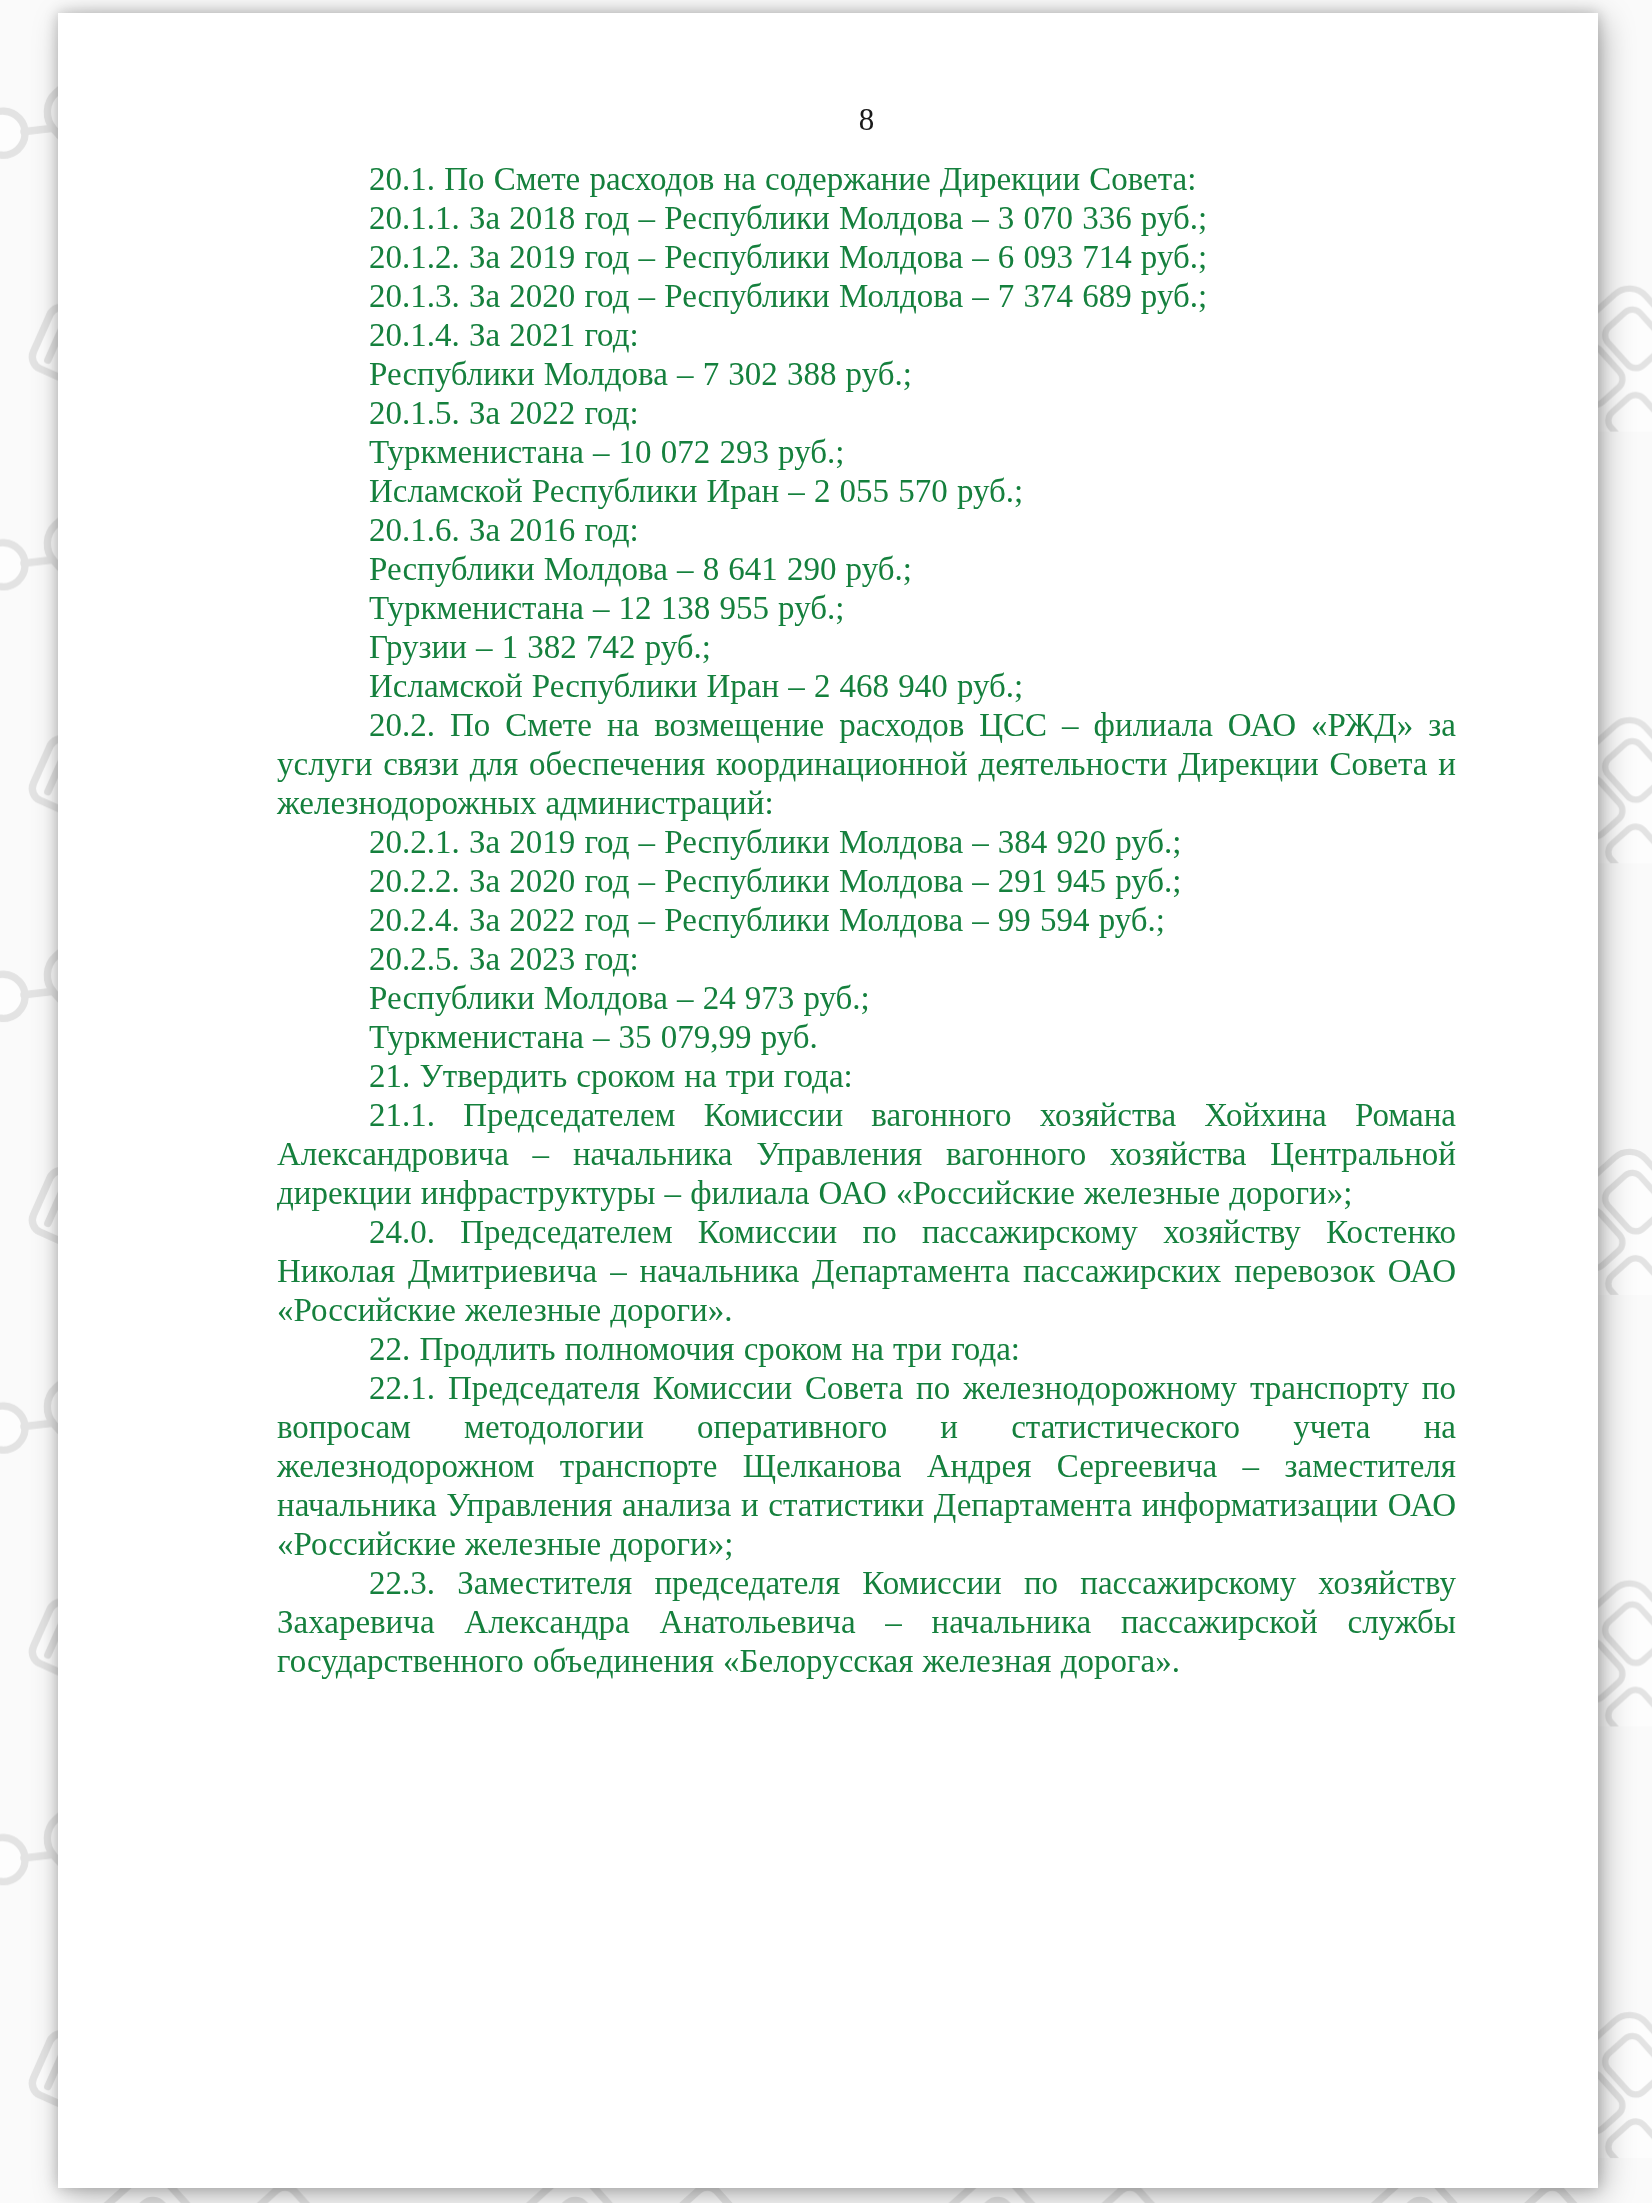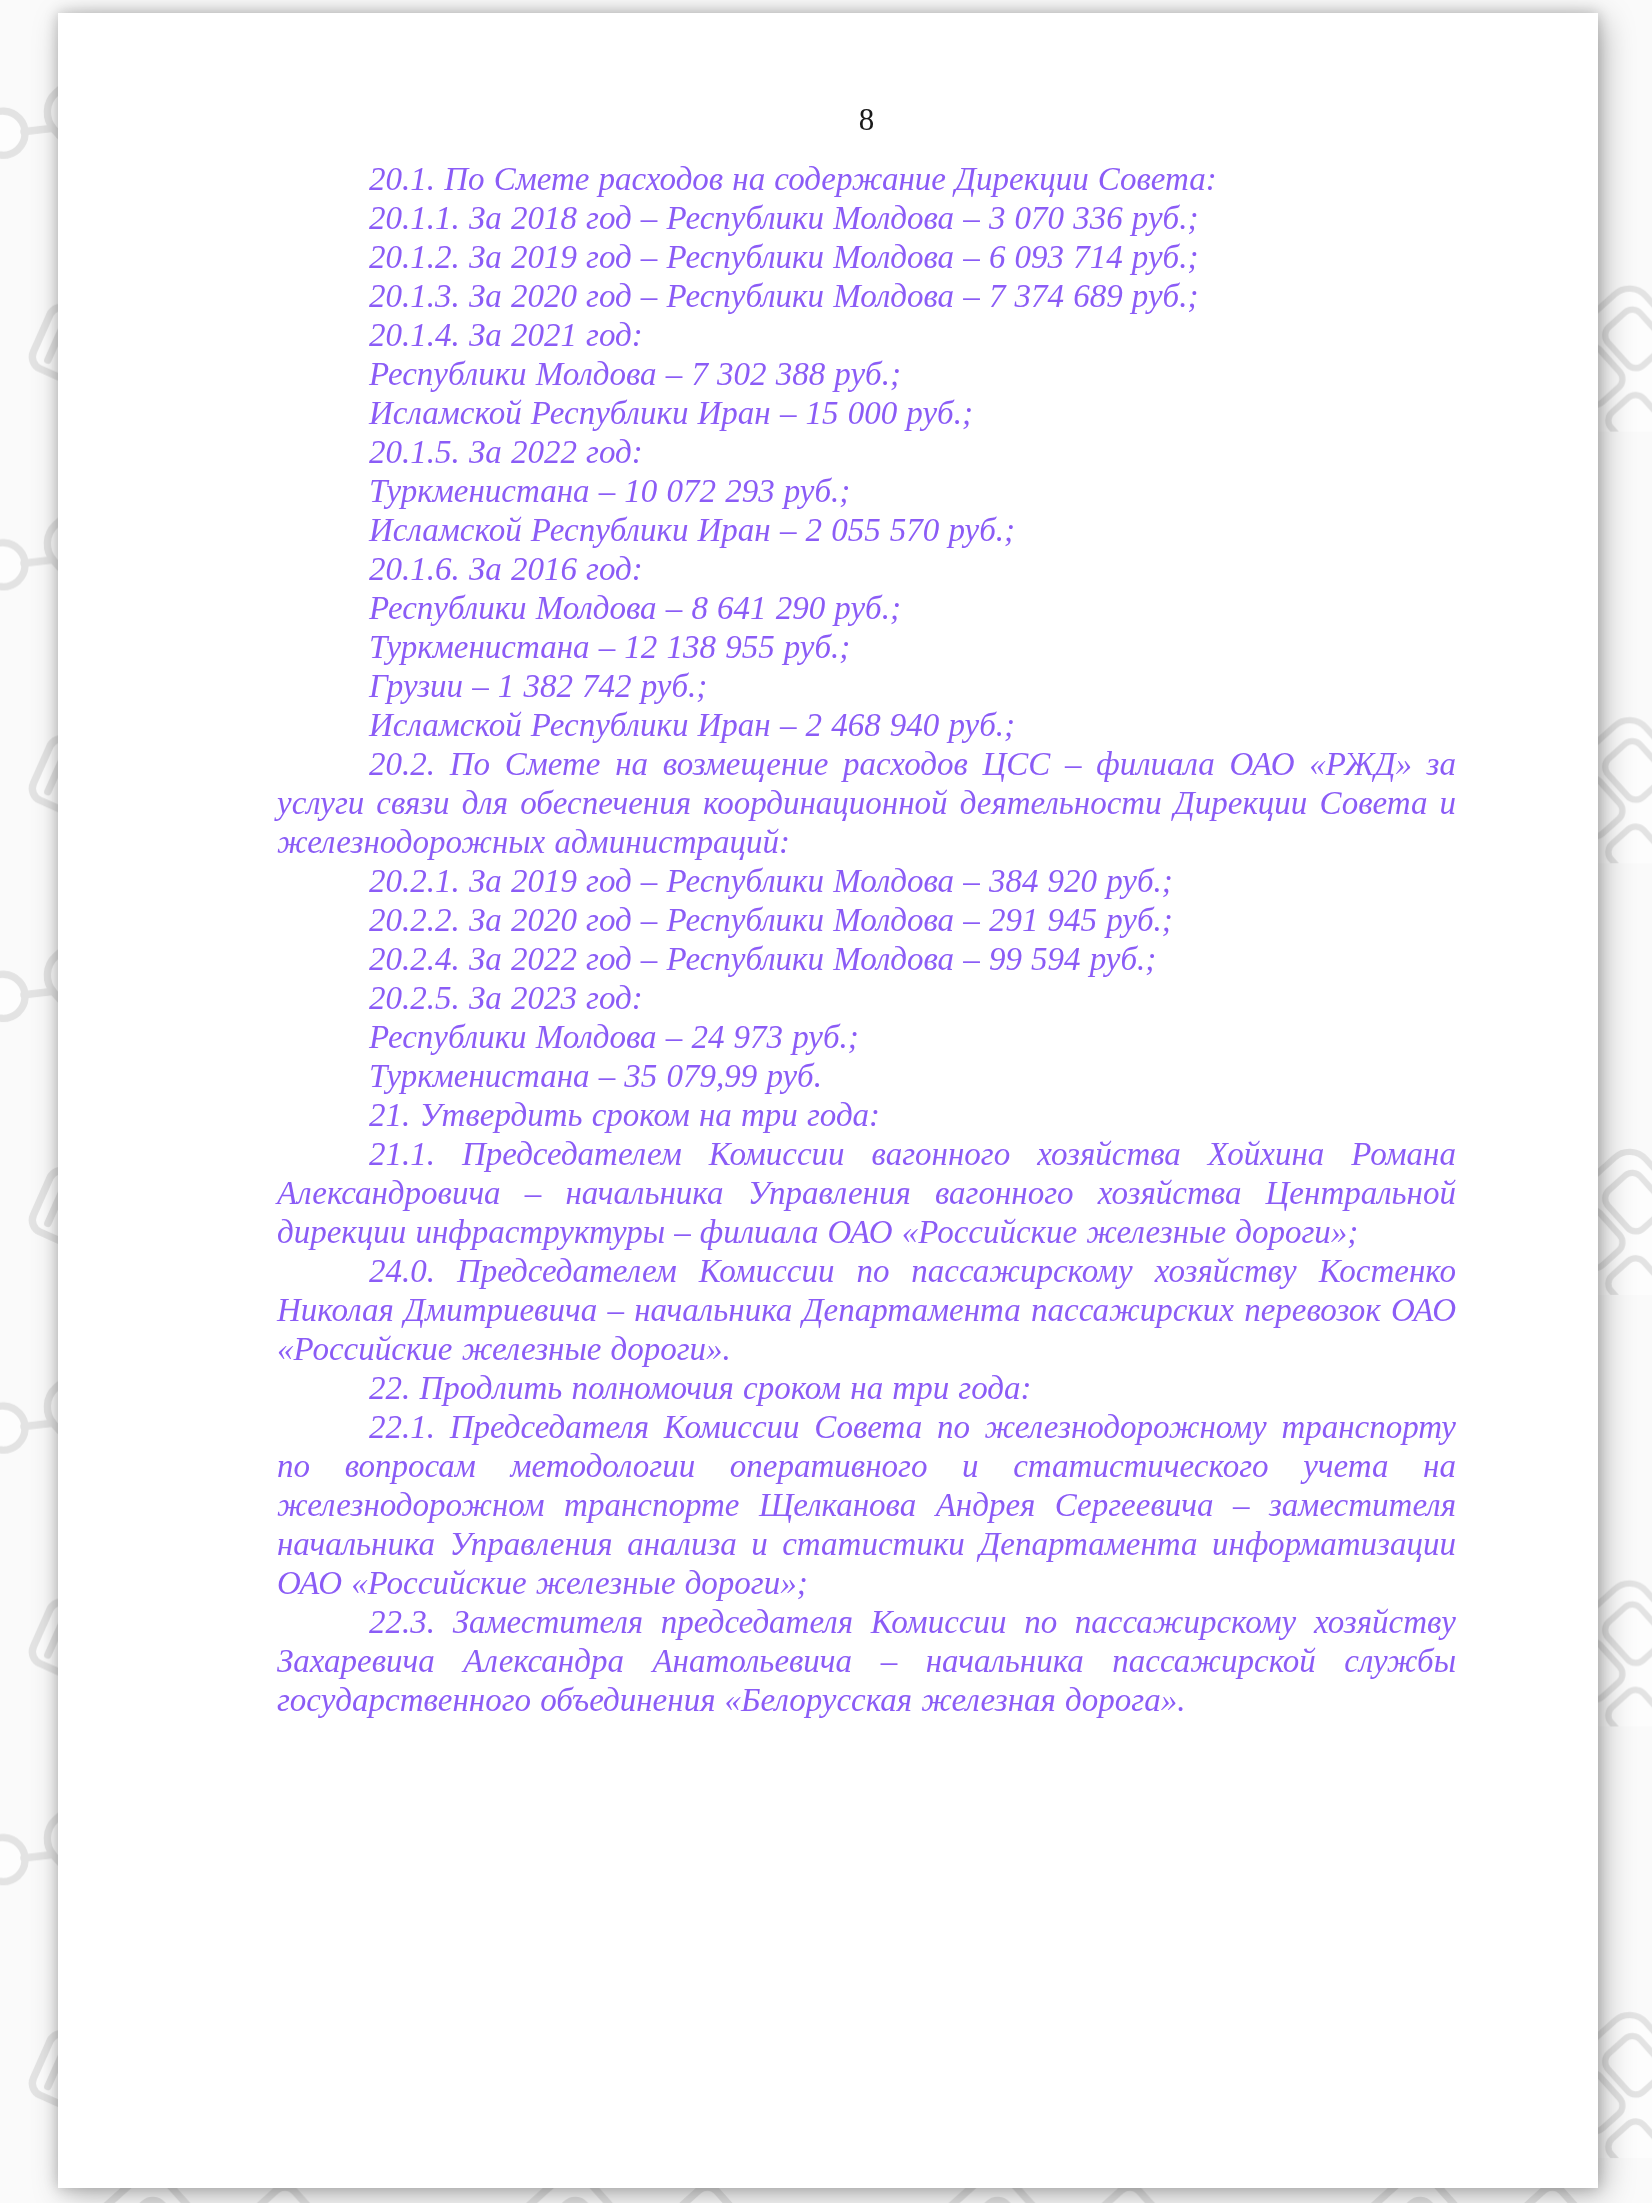--- a/index.html
+++ b/index.html
@@ -36,23 +36,22 @@
     margin: 90px 142px 0 219px;
     text-align: center;
     font-size: 31px;
     line-height: 33px;
     color: #1a1a1a;
   }
   .doc-body {
     margin: 24px 142px 0 219px;
     font-size: 33px;
     line-height: 39px;
-    color: #8b5cf6;
+    color: #15803d;
     text-align: justify;
-    font-style: italic;
   }
   .para {
     margin: 0;
     text-indent: 92px;
     word-spacing: 0.9px;
   }
 </style>
 </head>
 <body>
 
@@ -99,21 +98,20 @@
         <div class="para">20.1.1. За 2018 год – Республики Молдова – 3 070 336 руб.;</div>
 
         <div class="para">20.1.2. За 2019 год – Республики Молдова – 6 093 714 руб.;</div>
 
         <div class="para">20.1.3. За 2020 год – Республики Молдова – 7 374 689 руб.;</div>
 
         <div class="para">20.1.4. За 2021 год:</div>
 
         <div class="para">Республики Молдова – 7 302 388 руб.;</div>
 
-        <div class="para">Исламской Республики Иран – 15 000 руб.;</div>
 
         <div class="para">20.1.5. За 2022 год:</div>
 
 
         <div class="para">Туркменистана – 10 072 293 руб.;</div>
 
         <div class="para">Исламской Республики Иран – 2 055 570 руб.;</div>
 
         <div class="para">20.1.6. За 2016 год:</div>
 

